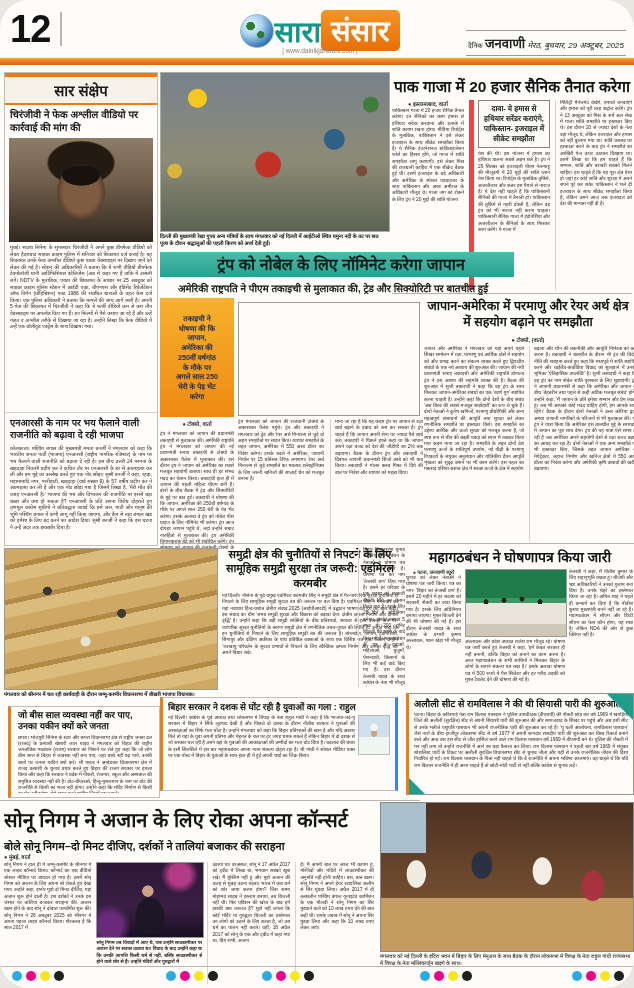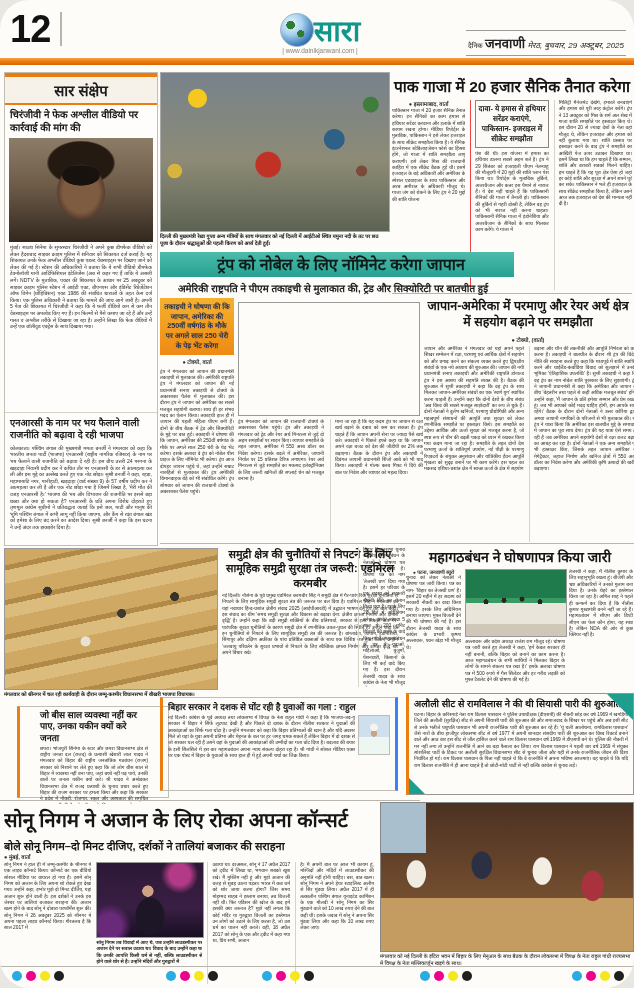--- a/index.html
+++ b/index.html
@@ -90,21 +90,21 @@
       radial-gradient(ellipse 16px 22px at 84% 56%,#a8333f 0 66%,transparent 72%),
       linear-gradient(0deg,#c49c62 0 36%,transparent 36%),
       linear-gradient(180deg,#4c3122 0%,#6e4a2e 55%,#8a6038 100%);
       background-size:100% 34%,auto,auto,auto,auto,100% 100%,100% 100%;
       background-position:0 0,0 0,0 0,0 0,0 0,0 0,0 0;}
 
   .teal-band{background:linear-gradient(180deg,#4cbcab,#27a191);color:#0e1b18;font-weight:bold;
              font-size:16px;text-align:center;line-height:25px;white-space:nowrap;overflow:hidden;padding-left:8px;}
   .sub-line{font-size:10px;font-weight:bold;text-align:center;color:#222;white-space:nowrap;overflow:hidden;}
   .orange-note{background:linear-gradient(180deg,#f6b12e,#ee8a13);color:#1d2c55;font-weight:bold;
-               font-size:7.2px;line-height:1.35;padding:4px;text-align:center;}
+               font-size:7.2px;line-height:1.35;padding:16px;text-align:center;}
   .boxed-sub{border:1px solid #8a857c;font-size:7.4px;font-weight:bold;text-align:center;
              line-height:1.35;padding:3px 2px;margin-bottom:3px;background:#fbfaf6;}
   .col-split{display:flex;gap:5px;}
   .col{flex:1;}
   .big-head{font-weight:bold;color:#151515;}
   .corner-teal{position:absolute;right:0;top:0;width:0;height:0;
                border-top:26px solid #1f9e8e;border-left:26px solid transparent;}
   .corner-teal-b{position:absolute;left:0;bottom:0;width:0;height:0;
                border-bottom:16px solid #1f9e8e;border-right:16px solid transparent;}
   .side-orange{border-left:3px solid #ec7d10;border-right:3px solid #3b82f6;}
@@ -116,20 +116,21 @@
 <body>
 
 <div class="page">
 
   <div class="abs pgnum" style="left:10px;top:8px;">12</div>
   <div class="abs rule" style="left:60px;top:12px;width:2px;height:34px;"></div>
 
   <div class="abs" style="left:170px;top:10px;width:300px;display:flex;align-items:center;justify-content:center;">
     <span class="globe"></span>
     <span class="logo-first">सारा</span>
+    <span class="logo-second">संसार</span>
   </div>
   <div class="abs" style="left:170px;top:47px;width:300px;text-align:center;font-size:6.5px;color:#8b8578;">| www.dainikjanwani.com |</div>
 
   <div class="abs masthead-right" style="right:8px;top:30px;">
     <span style="font-size:7px;">दैनिक</span>
     <span style="font-size:13px;font-weight:bold;">जनवाणी</span>
     <span style="font-size:8px;font-style:italic;">मेरठ, बुधवार,  29 अक्टूबर,  2025</span>
   </div>
 
   <div class="abs orangebar" style="left:0;top:58px;width:634px;height:7px;"></div>
@@ -146,21 +147,21 @@
   <div class="abs photo photo-chhath" style="left:160px;top:72px;width:228px;height:158px;border:1px solid #aaa;"></div>
   <div class="abs caption" style="left:160px;top:233px;width:228px;height:18px;">दिल्ली की मुख्यमंत्री रेखा गुप्ता अन्य मंत्रियों के साथ मंगलवार को नई दिल्ली में आईटीओ स्थित यमुना नदी के तट पर छठ पूजा के दौरान श्रद्धालुओं की पहली किरण को अर्घ्य देती हुईं।</div>
 
   <div class="abs big-head" style="left:392px;top:75px;width:240px;font-size:15.5px;text-align:center;white-space:nowrap;overflow:hidden;">पाक गाजा में 20 हजार सैनिक तैनात करेगा</div>
   <div class="abs" style="left:392px;top:100px;width:240px;height:190px;">
     <div class="col-split" style="height:100%;">
       <div class="col">
         <div class="byline">● इस्लामाबाद, वार्ता</div>
         <div class="body-txt" style="height:178px;">पाकिस्तान गाजा में 20 हजार सैनिक तैनात करेगा। इन सैनिकों का काम हमास से हथियार सरेंडर करवाना और इलाके में शांति कायम रखना होगा। मीडिया रिपोर्ट्स के मुताबिक, पाकिस्तान ने इसे लेकर इजराइल के साथ सीक्रेट समझौता किया है। ये सैनिक इंटरनेशनल स्टेबिलाइजेशन फोर्स का हिस्सा होंगे, जो गाजा में शांति समझौता लागू कराएगी। इसे लेकर मिस्र की राजधानी काहिरा में एक सीक्रेट बैठक हुई थी। इसमें इजराइल के बड़े अधिकारी और अमेरिका के स्पेशल एडवाइजर के साथ पाकिस्तान और अरब अमीरात के अधिकारी मौजूद थे। गाजा जंग को रोकने के लिए ट्रंप ने 20 मुद्दों की शांति योजना</div>
       </div>
-      <div class="col" style="border-left:1px solid #ef4444;padding-left:4px;">
+      <div class="col" style="border-left:5px solid #ef4444;padding-left:4px;">
         <div class="boxed-sub">दावा- ये हमास से हथियार सरेंडर कराएंगे, पाकिस्तान- इजराइल में सीक्रेट समझौता</div>
         <div class="body-txt" style="height:136px;">पेश की थी। इस योजना में हमास का हथियार डालना सबसे अहम शर्त है। ट्रंप ने 29 सितंबर को इजराइली पीएम नेतन्याहू की मौजूदगी में 20 मुद्दों की शांति प्लान पेश किया था। रिपोर्ट्स के मुताबिक तुर्किये, अजरबैजान और कतर इस पैमाने से नाराज हैं। ये देश नहीं चाहते हैं कि पाकिस्तानी सैनिकों की गाजा में तैनाती हो। पाकिस्तान की तुर्किये से गहरी दोस्ती है, लेकिन वह ट्रंप को भी नाराज नहीं करना चाहता। पाकिस्तानी सैनिक गाजा में इंडोनेशिया और अजरबैजान के सैनिकों के साथ मिलकर काम करेंगे। ये गाजा में</div>
       </div>
       <div class="col body-txt" style="border-left:1px solid #d8d3c8;padding-left:4px;height:190px;">मिलिट्री मैनेजमेंट देखेंगे, इमारतें बनवाएंगे और हमास को पूरी तरह कंट्रोल करेंगे। ट्रंप ने 13 अक्टूबर को मिस्र के शर्म अल शेख में गाजा शांति समझौते पर हस्ताक्षर किए थे। इस दौरान 20 से ज्यादा देशों के नेता वहां मौजूद थे, लेकिन इजराइल और हमास को नहीं बुलाया गया था। शांति प्रस्ताव पर हस्ताक्षर करने के बाद ट्रंप ने समझौते का आखिरी पेज ऊपर उठाकर दिखाया था। इसमें लिखा था कि हम चाहते हैं कि सम्मान, शांति और बराबरी सबको मिलने चाहिए। हम चाहते हैं कि यह पूरा क्षेत्र ऐसा हो जहां हर कोई शांति और सुरक्षा में अपने सपने पूरे कर सके। पाकिस्तान ने भले ही इजराइल के साथ सीक्रेट समझौता किया है, लेकिन उसने आज तक इजराइल को देश की मान्यता नहीं दी है।</div>
     </div>
   </div>
   <div class="abs rule" style="left:392px;top:293px;width:240px;height:1px;"></div>
 
   <div class="abs teal-band" style="left:160px;top:252px;width:346px;height:25px;">ट्रंप को नोबेल के लिए नॉमिनेट करेगा जापान</div>
   <div class="abs sub-line" style="left:160px;top:281px;width:346px;">अमेरिकी राष्ट्रपति ने पीएम तकाइची से मुलाकात की, ट्रेड और सिक्योरिटी पर बातचीत हुई</div>
@@ -198,21 +199,21 @@
         <div class="body-txt" style="height:106px;">चुनाव को लेकर नेताओं ने घोषणा पत्र जारी किया। पत्र का नाम- 'बिहार का तेजस्वी प्रण' है। इसमें 20 महीने में हर सदस्य को सरकारी नौकरी का वादा किया गया है। इसके लिए अधिनियम बनाया जाएगा। मुफ्त बिजली देने की भी घोषणा की गई है। इस दौरान तेजस्वी यादव के साथ कांग्रेस के प्रभारी कृष्णा अल्लावरू, पवन खेड़ा भी मौजूद थे।</div>
       </div>
       <div style="width:100px;">
         <div class="photo photo-manifesto" style="width:100px;height:66px;border:1px solid #999;"></div>
         <div class="body-txt" style="height:46px;margin-top:2px;">अल्लावरू और प्रदेश अध्यक्ष राजेश राम मौजूद रहे। घोषणा पत्र जारी करते हुए तेजस्वी ने कहा, 'हमें केवल सरकार ही नहीं बनानी, बल्कि बिहार को बनाने का काम करना है। आज महागठबंधन के सभी साथियों ने मिलकर बिहार के लोगों के सामने संकल्प पत्र रखा है।' इसके अलावा घोषणा पत्र में 500 रुपये में गैस सिलेंडर और हर गरीब लड़की को मुफ्त टैबलेट देने की घोषणा की गई है।</div>
       </div>
       <div class="body-txt" style="width:64px;height:116px;">तेजस्वी ने कहा, मैं नीतीश कुमार के लिए सहानुभूति रखता हूं। बीजेपी और भ्रष्ट अधिकारियों ने उनको गुलाम बना दिया है। उनके चेहरे का इस्तेमाल किया जा रहा है। अमित शाह ने पहले ही कन्फर्म कर दिया है कि नीतीश कुमार मुख्यमंत्री बनने नहीं जा रहे हैं। महागठबंधन में सीएम और डिप्टी सीएम का फेस कौन होगा, यह स्पष्ट है। लेकिन NDA की ओर से कुछ क्लियर नहीं है।</div>
     </div>
   </div>
 
-  <div class="abs" style="left:17px;top:706px;width:152px;height:92px;border:1px solid #c3beb4;border-left:3px solid #ec7d10;padding:3px 20px;box-sizing:border-box;">
+  <div class="abs" style="left:8px;top:706px;width:152px;height:92px;border:1px solid #c3beb4;border-left:3px solid #ec7d10;padding:3px 7px;box-sizing:border-box;">
     <div class="big-head" style="font-size:9px;line-height:1.25;">जो बीस साल व्यवस्था नहीं कर पाए, उनका यकीन क्यों करे जनता</div>
     <div class="body-txt" style="height:58px;margin-top:2px;">छपरा। भोजपुरी सिनेमा के स्टार और छपरा विधानसभा क्षेत्र से राष्ट्रीय जनता दल (राजद) के प्रत्याशी खेसारी लाल यादव ने मंगलवार को बिहार की राष्ट्रीय जनतांत्रिक गठबंधन (राजग) सरकार को निशाने पर लेते हुए कहा कि जो लोग बीस साल से बिहार में व्यवस्था नहीं बना पाए, जहां बच्चे नहीं पढ़ पाये, उनकी बातों पर जनता यकीन क्यों करे। श्री यादव ने अम्बेडकर विधानसभा क्षेत्र में राजद प्रत्याशी के चुनाव प्रचार करते हुए बिहार की राजग सरकार पर हमला किया और कहा कि सरकार ने प्रदेश में नौकरी, रोजगार, स्कूल और अस्पताल की समुचित व्यवस्था नहीं की है। वोट-बीएलओ, हिन्दू-मुसलमान के नाम पर वोट की राजनीति से किसी का भला नहीं होगा। उन्होंने कहा कि मंदिर निर्माण से किसी का पेट नहीं भरेगा, ऐसे भवन बनने चाहिए जिनमें स्कूल चलें।</div>
   </div>
 
   <div class="abs side-orange" style="left:160px;top:697px;width:238px;height:94px;border-top:1px solid #c3beb4;border-bottom:1px solid #c3beb4;padding:3px 5px;box-sizing:border-box;">
     <div class="big-head" style="font-size:8.8px;white-space:nowrap;overflow:hidden;">बिहार सरकार ने दशक से घोंट रही है युवाओं का गला : राहुल</div>
     <div class="photo photo-rahul" style="float:right;width:30px;height:38px;margin:2px 0 2px 3px;border:1px solid #bbb;"></div>
     <div class="body-txt" style="height:70px;margin-top:2px;">नई दिल्ली। कांग्रेस के पूर्व अध्यक्ष तथा लोकसभा में विपक्ष के नेता राहुल गांधी ने कहा है कि भाजपा-जद-यू सरकार में बिहार ने सिर्फ लूटपाट देखी है और पिछले दो दशक के दौरान नीतीश सरकार ने युवाओं की आकांक्षाओं का सिर्फ गला घोंटा है। उन्होंने मंगलवार को कहा कि बिहार प्रतिभाओं की खान है और यदि अवसर मिले तो यहां के युवा अपनी प्रतिभा और मेहनत के बल पर हर जगह चमक सकते हैं लेकिन बिहार में दो दशक से जो सरकार चल रही है उसने वहां के युवाओं की आकांक्षाओं की उम्मीदों का गला घोंट दिया है। बदलाव की बयार के इसी सिलसिले में इस बार महागठबंधन अपना न्याय संकल्प दोहरा रहा है। श्री गांधी ने सोशल मीडिया एक्स पर एक पोस्ट में बिहार के युवाओं के साथ हाल ही में हुई अपनी चर्चा का जिक्र किया।</div>
   </div>
 

